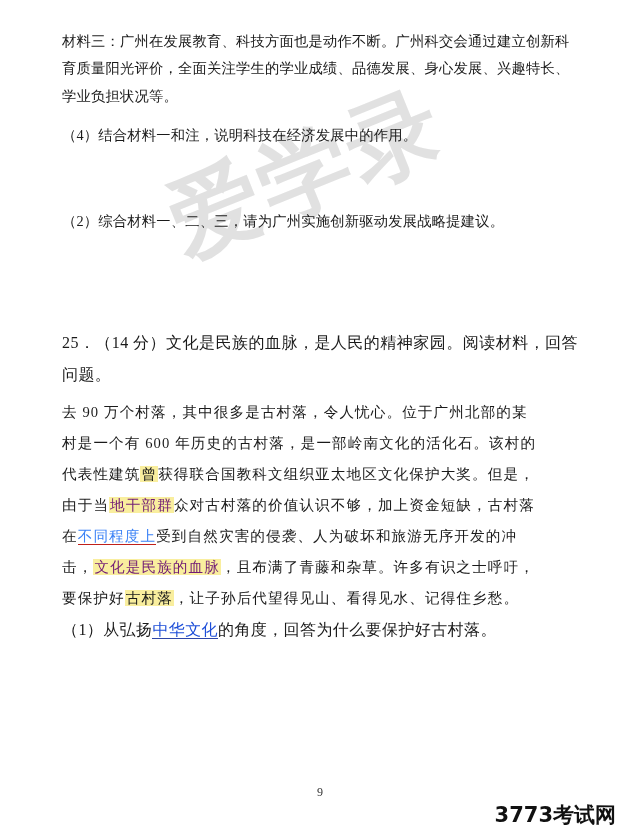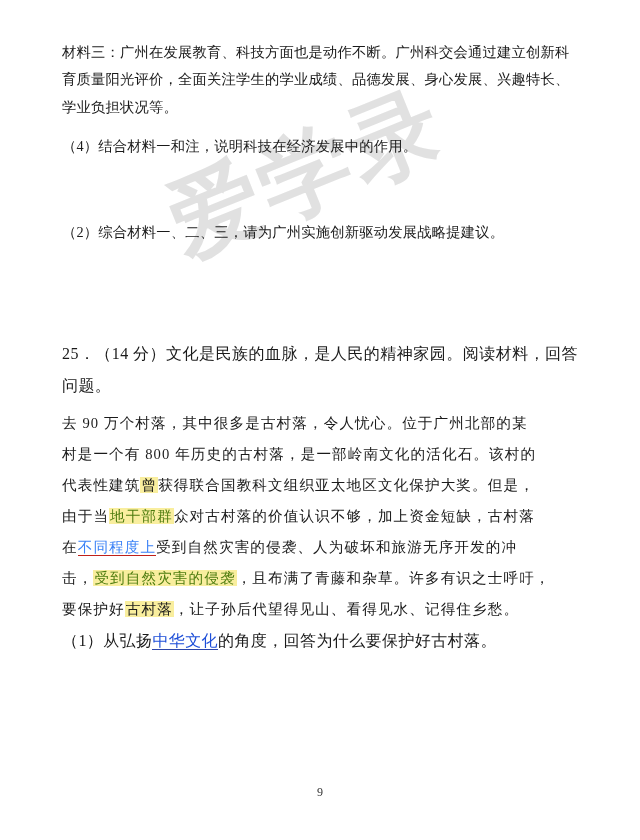--- a/index.html
+++ b/index.html
@@ -36,21 +36,20 @@
     transform: rotate(-22deg);
     transform-origin: left top;
     white-space: nowrap;
     pointer-events: none;
     user-select: none;
     z-index: 0;
   }
   .content {
     position: relative;
     z-index: 2;
-    margin-top: 11px;
   }
   p {
     margin: 0;
     font-size: 14.3px;
     line-height: 1.92;
     text-align: justify;
     letter-spacing: 0.2px;
   }
   .para-block {
     margin-bottom: 2px;
@@ -69,21 +68,21 @@
   .q25-head {
     font-size: 16px;
     line-height: 2.0;
     letter-spacing: 0.4px;
   }
   .mark-yellow {
     background: rgba(246, 232, 120, 0.72);
     padding: 0 1px;
   }
   .mark-red {
-    color: #4d7c0f;
+    color: #701a75;
   }
   .mark-red-under {
     color: #3b82f6;
     border-bottom: 1.2px solid #c0201a;
   }
   .mark-blue-under {
     color: #1d4ed8;
     border-bottom: 1.2px solid #2d46a8;
   }
   .page-number {
@@ -133,36 +132,37 @@
     <p><span>（2）综合材料一、二、三，请为广州实施创新驱动发展战略提建议。</span></p>
 
     <div class="gap-xl"></div>
     <div class="gap-md"></div>
 
     <p class="q25-head">25．（14 分）文化是民族的血脉，是人民的精神家园。阅读材料，回答问题。</p>
 
     <div style="height:6px"></div>
 
     <p class="q25">去 90 万个村落，其中很多是古村落，令人忧心。位于广州北部的某</p>
-    <p class="q25">村是一个有 800 年历史的古村落，是一部岭南文化的活化石。该村的</p>
+    <p class="q25">村是一个有 600 年历史的古村落，是一部岭南文化的活化石。该村的</p>
 
     <p class="q25"><span>代表性建筑</span><span class="mark-yellow">曾</span><span>获得联合国教科文组织亚太地区文化保护大奖。但是，</span></p>
 
     <p class="q25"><span>由于当</span><span class="mark-yellow mark-red">地干部群</span><span>众对古村落的价值认识不够，加上资金短缺，古村落</span></p>
 
     <p class="q25"><span>在</span><span class="mark-red-under">不同程度上</span><span>受到自然灾害的侵袭、人为破坏和旅游无序开发的冲</span></p>
 
-    <p class="q25"><span>击，</span><span class="mark-yellow mark-red">受到自然灾害的侵袭</span><span>，且布满了青藤和杂草。许多有识之士呼吁，</span></p>
+    <p class="q25"><span>击，</span><span class="mark-yellow mark-red">文化是民族的血脉</span><span>，且布满了青藤和杂草。许多有识之士呼吁，</span></p>
 
     <p class="q25"><span>要保护好</span><span class="mark-yellow">古村落</span><span>，让子孙后代望得见山、看得见水、记得住乡愁。</span></p>
 
     <p class="q25-head"><span>（1）从弘扬</span><span class="mark-blue-under">中华文化</span><span>的角度，回答为什么要保护好古村落。</span></p>
 
     <div class="gap-xl"></div>
     <div class="gap-md"></div>
 
 
   </div>
 
   <div class="page-number">9</div>
 
+  <div class="site-logo"><span>3773</span><span>考试网</span></div>
 
 </div>
 
 </body></html>

